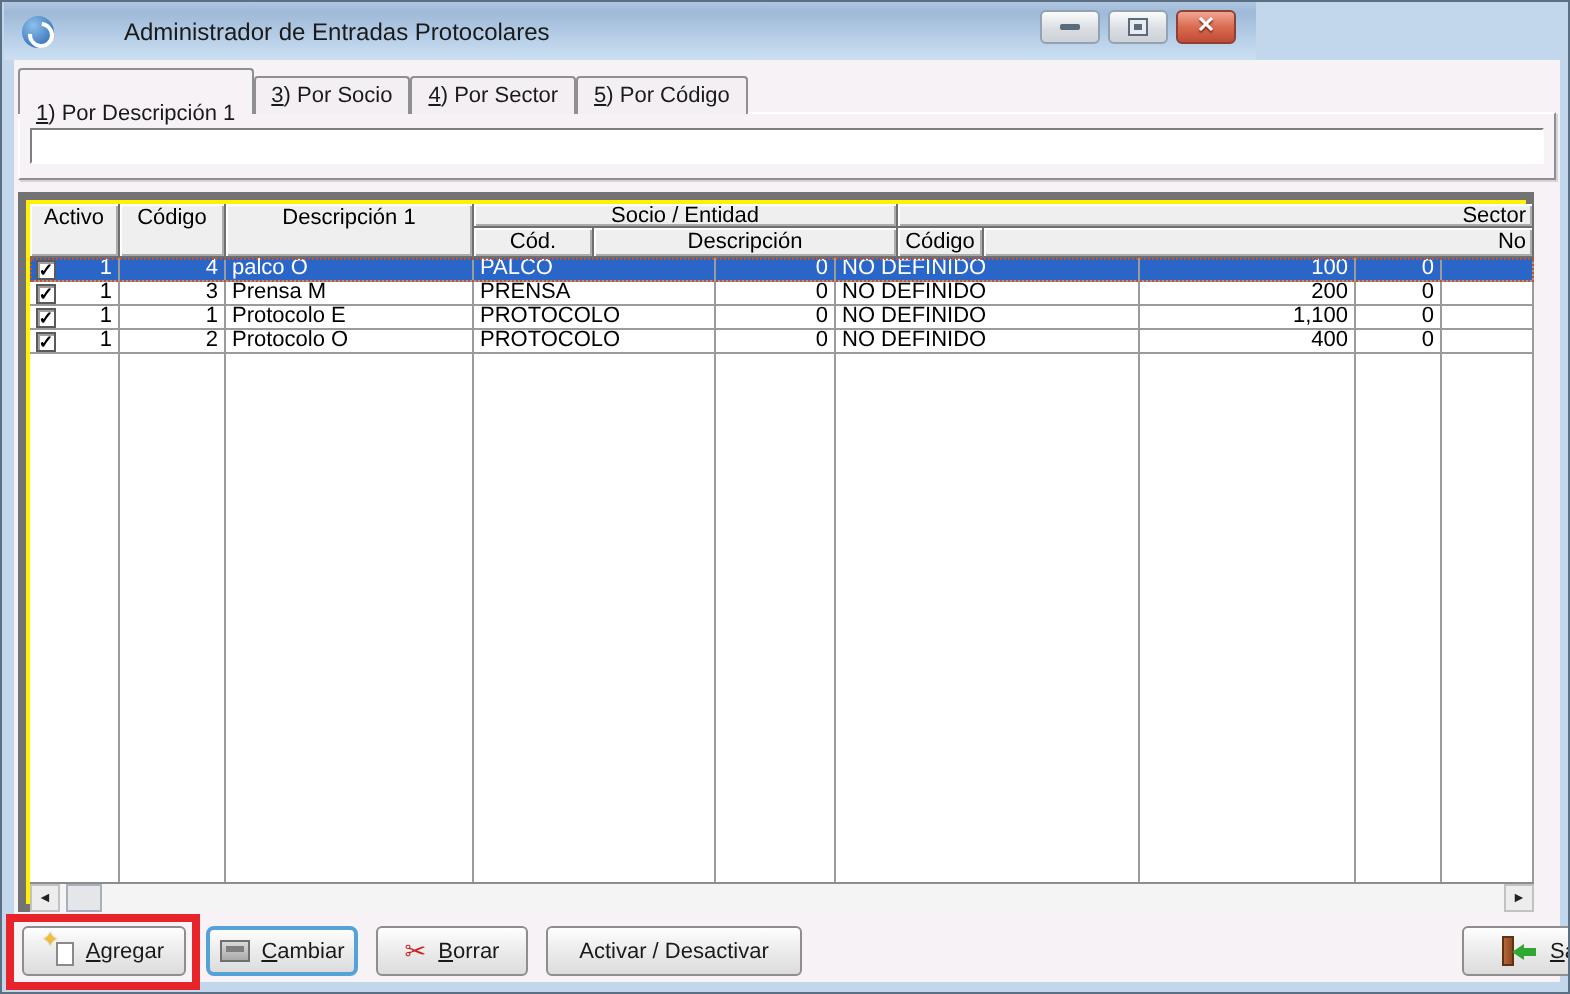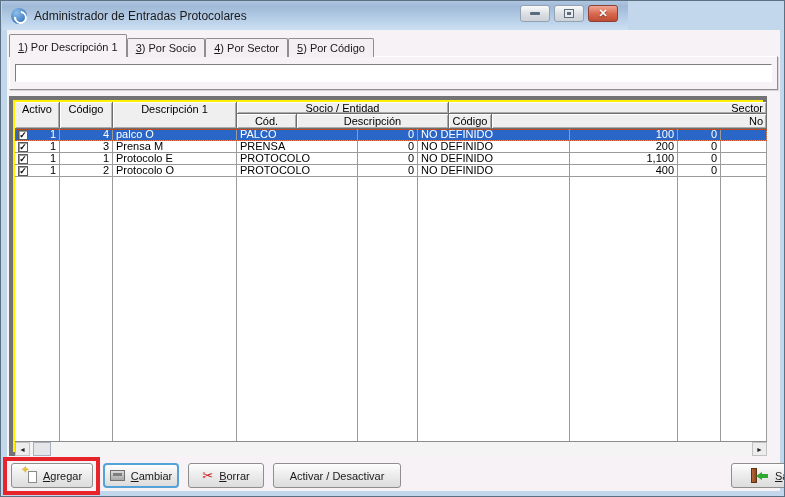--- a/index.html
+++ b/index.html
@@ -10,21 +10,21 @@
     position:relative; width:785px; height:497px;
     background:#C2D6EC;
     border:1px solid #5C7084;
     overflow:hidden;
   }
 
   
   .titlebar {
     position:absolute; left:1px; top:0; width:626px; height:29px;
     background:linear-gradient(180deg,#AFC6E0 0%,#9FB9D7 18%,#BBD2EA 70%,#CDE0F2 100%);
-    display:flex; align-items:center;
+    display:flex; align-items:center;gap:28px;
   }
   .app-icon {
     width:16px; height:16px; margin-left:9px; border-radius:50%;
     background:radial-gradient(circle at 35% 30%, #8FC0EA, #3D79BE 70%, #2A5C9C);
     position:relative; flex:0 0 auto;
   }
   .app-icon::after {
     content:""; position:absolute; left:3px; top:3px; width:9px; height:9px;
     border:2px solid #fff; border-radius:50%; border-top-color:transparent;
     transform:rotate(-40deg);
@@ -55,21 +55,21 @@
   .tabs { position:absolute; left:2px; top:4px; display:flex; align-items:flex-end; z-index:3; }
   .tab {
     font-size:11px; color:#1A1A1A; white-space:nowrap;
     border:1px solid #8F8F8F; border-bottom:none;
     border-radius:2px 2px 0 0;
     background:#F3EFF3;
     height:19px; padding:3px 8px 0 8px;
     cursor:default;
   }
   .tab.active {
-    background:#F7F2F6; height:23px; padding-top:6px; position:relative; z-index:4;
+    background:#F7F2F6; height:23px; padding-top:16px; position:relative; z-index:4;
   }
   .tab .mn { text-decoration:underline; }
 
   
   .tabpanel {
     position:absolute; left:2px; top:26px; width:769px; height:34px;
     background:#F7F2F6;
     border:1px solid; border-color:#FFFFFF #8F8F8F #8F8F8F #FFFFFF;
     box-shadow:1px 1px 0 rgba(120,120,120,.25);
     z-index:2;

